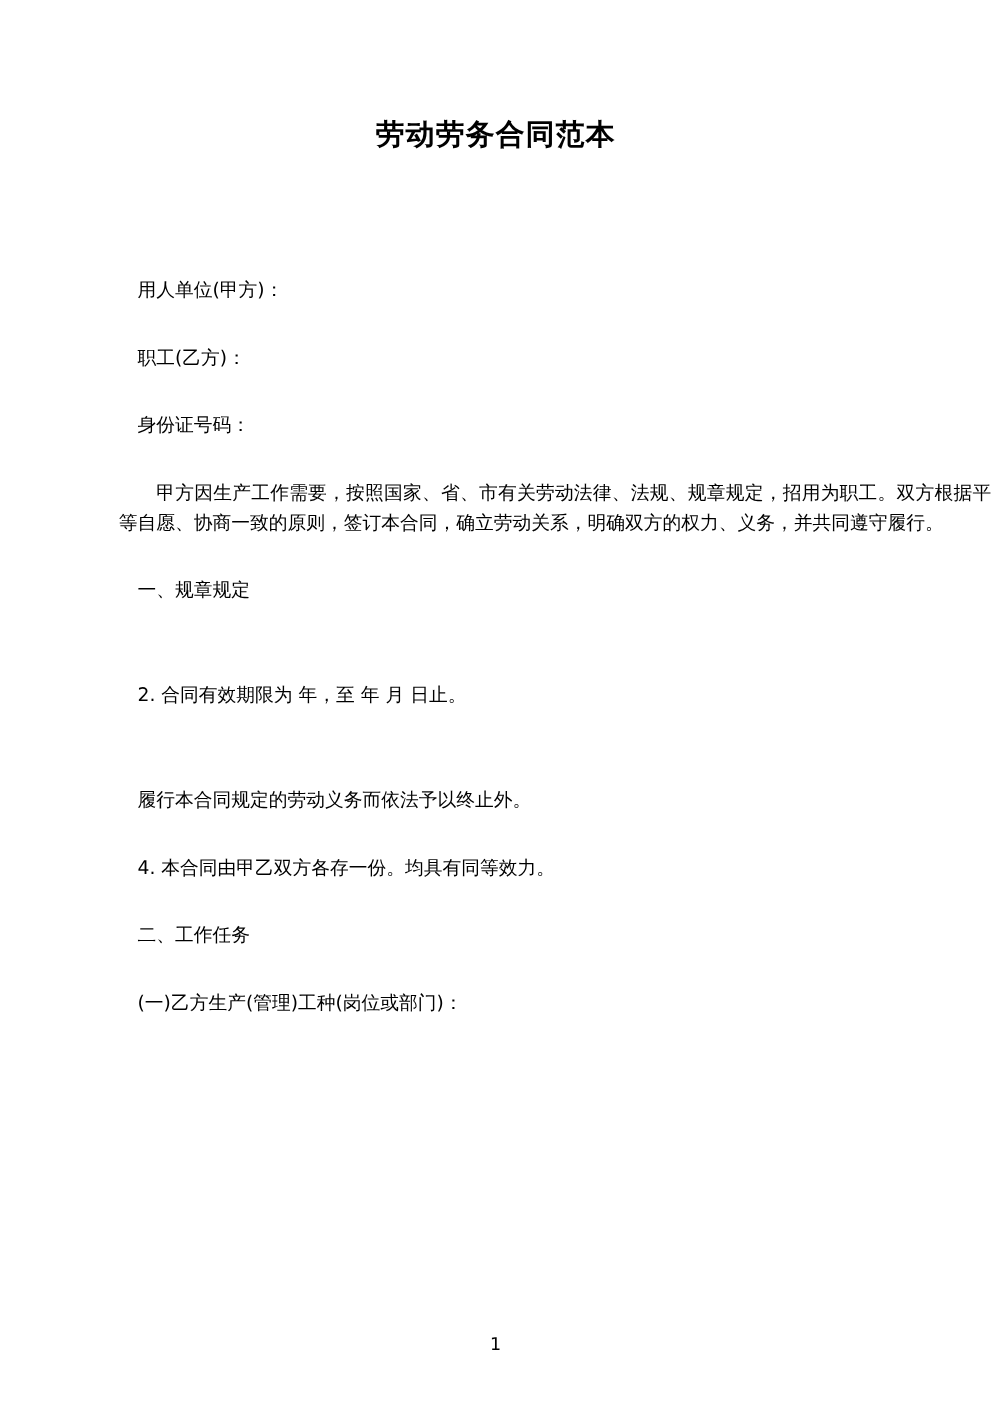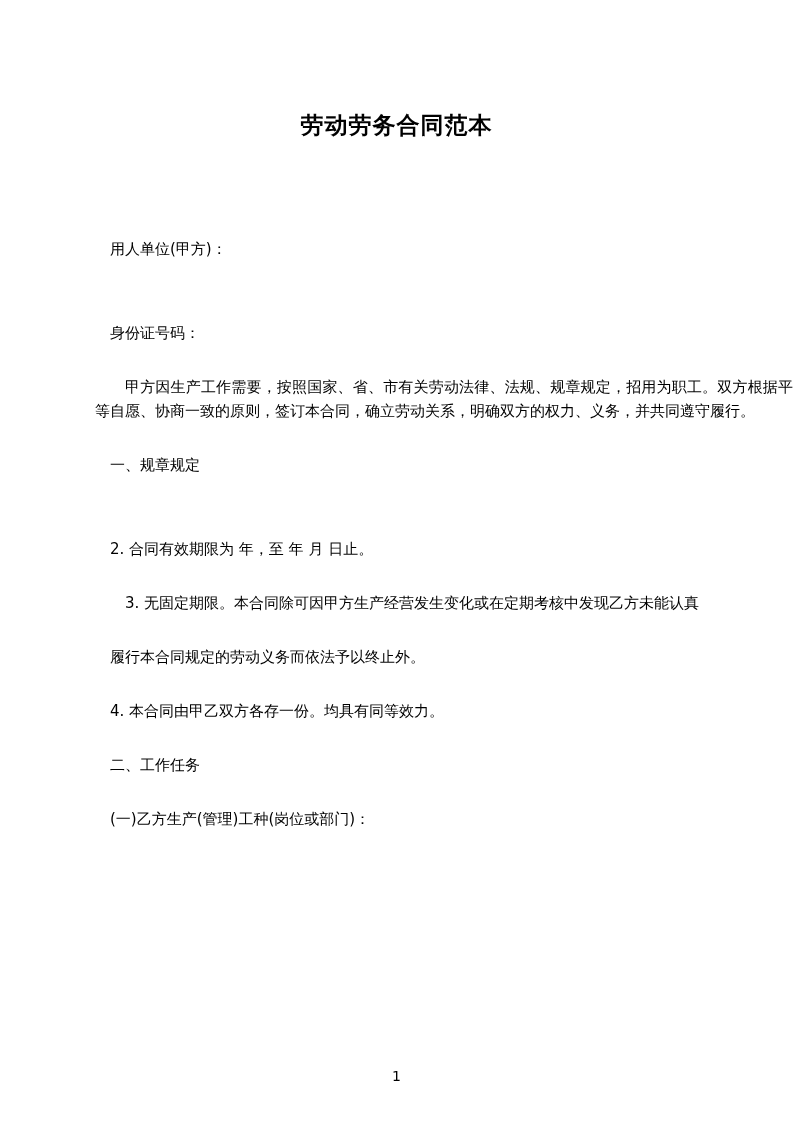--- a/index.html
+++ b/index.html
@@ -18,21 +18,21 @@
     background: #ffffff;
     box-sizing: border-box;
     padding: 0;
     overflow: hidden;
   }
   .doc-title {
     text-align: center;
     font-size: 23px;
     font-weight: bold;
     letter-spacing: 1px;
-    margin: 17px;
+    margin: 0;
     padding-top: 94px;
     line-height: 1.3;
   }
   .body-block {
     margin-top: 96px;
     padding-left: 95px;
   }
   p.para {
     margin: 0 0 0 0;
     font-size: 15px;
@@ -57,37 +57,37 @@
 
 <div class="page">
 
   <h1 class="doc-title">劳动劳务合同范本</h1>
 
   <div class="body-block">
 
     <p class="para indent-half">用人单位(甲方)：</p>
     <div class="sp-30"></div>
 
+    <p class="para indent-half">职工(乙方)：</p>
     <div class="sp-30"></div>
 
     <p class="para indent-half">身份证号码：</p>
     <div class="sp-30"></div>
 
     <p class="para indent-1">甲方因生产工作需要，按照国家、省、市有关劳动法律、法规、规章规定，招用为职工。双方根据平等自愿、协商一致的原则，签订本合同，确立劳动关系，明确双方的权力、义务，并共同遵守履行。</p>
     <div class="sp-30"></div>
 
     <p class="para indent-half">一、规章规定</p>
     <div class="sp-30"></div>
 
     <div class="sp-30"></div>
 
     <p class="para indent-half">2. 合同有效期限为 年，至 年 月 日止。</p>
     <div class="sp-30"></div>
 
-    <p class="para indent-1">3. 无固定期限。本合同除可因甲方生产经营发生变化或在定期考核中发现乙方未能认真</p>
     <div class="sp-30"></div>
 
     <p class="para indent-half">履行本合同规定的劳动义务而依法予以终止外。</p>
     <div class="sp-30"></div>
 
     <p class="para indent-half">4. 本合同由甲乙双方各存一份。均具有同等效力。</p>
     <div class="sp-30"></div>
 
     <p class="para indent-half">二、工作任务</p>
     <div class="sp-30"></div>

